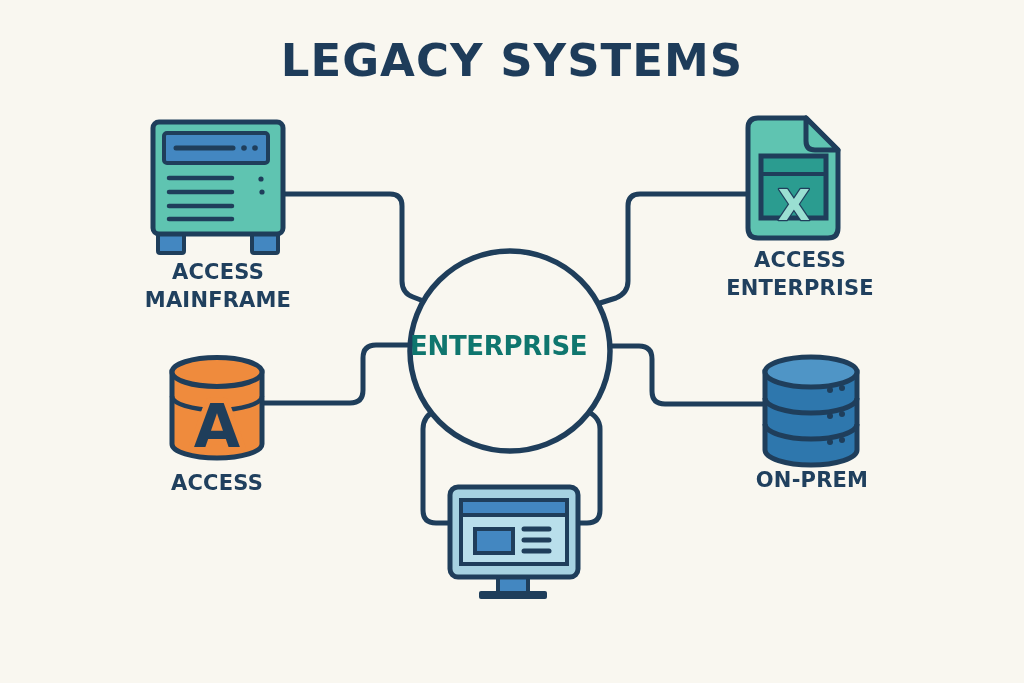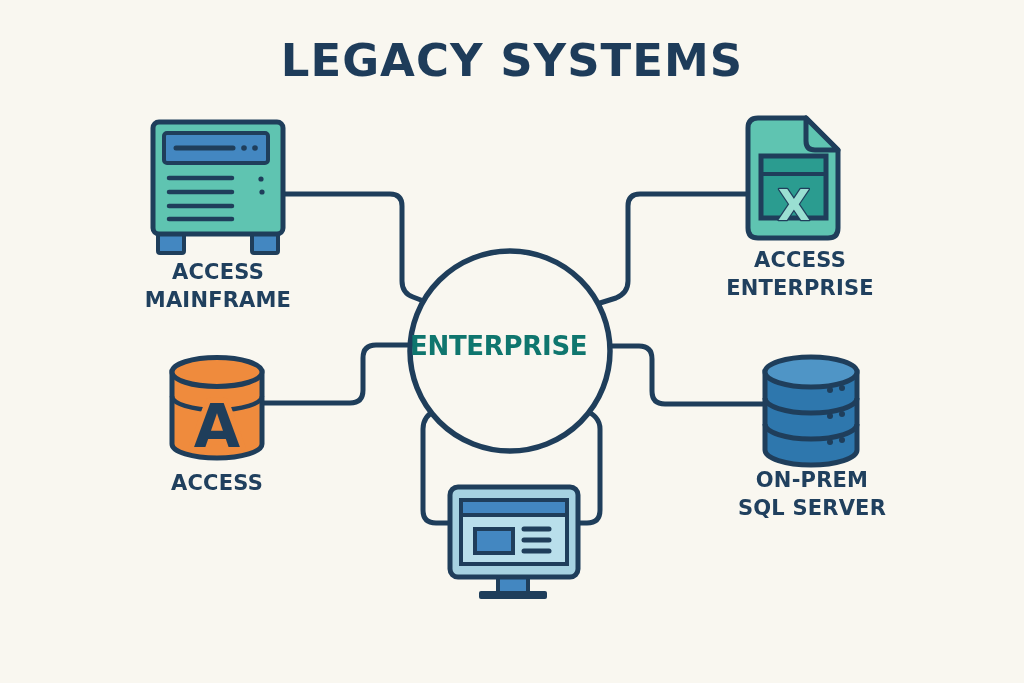--- a/index.html
+++ b/index.html
@@ -129,17 +129,16 @@
     <div>ACCESS</div>
     <div>ENTERPRISE</div>
   </div>
 
   <div class="node-label label-access">
     <div>ACCESS</div>
   </div>
 
   <div class="node-label label-sql">
     <div>ON-PREM</div>
-    <div>SQL SERVER</div>
   </div>
 
 
 </div>
 
 </body></html>

